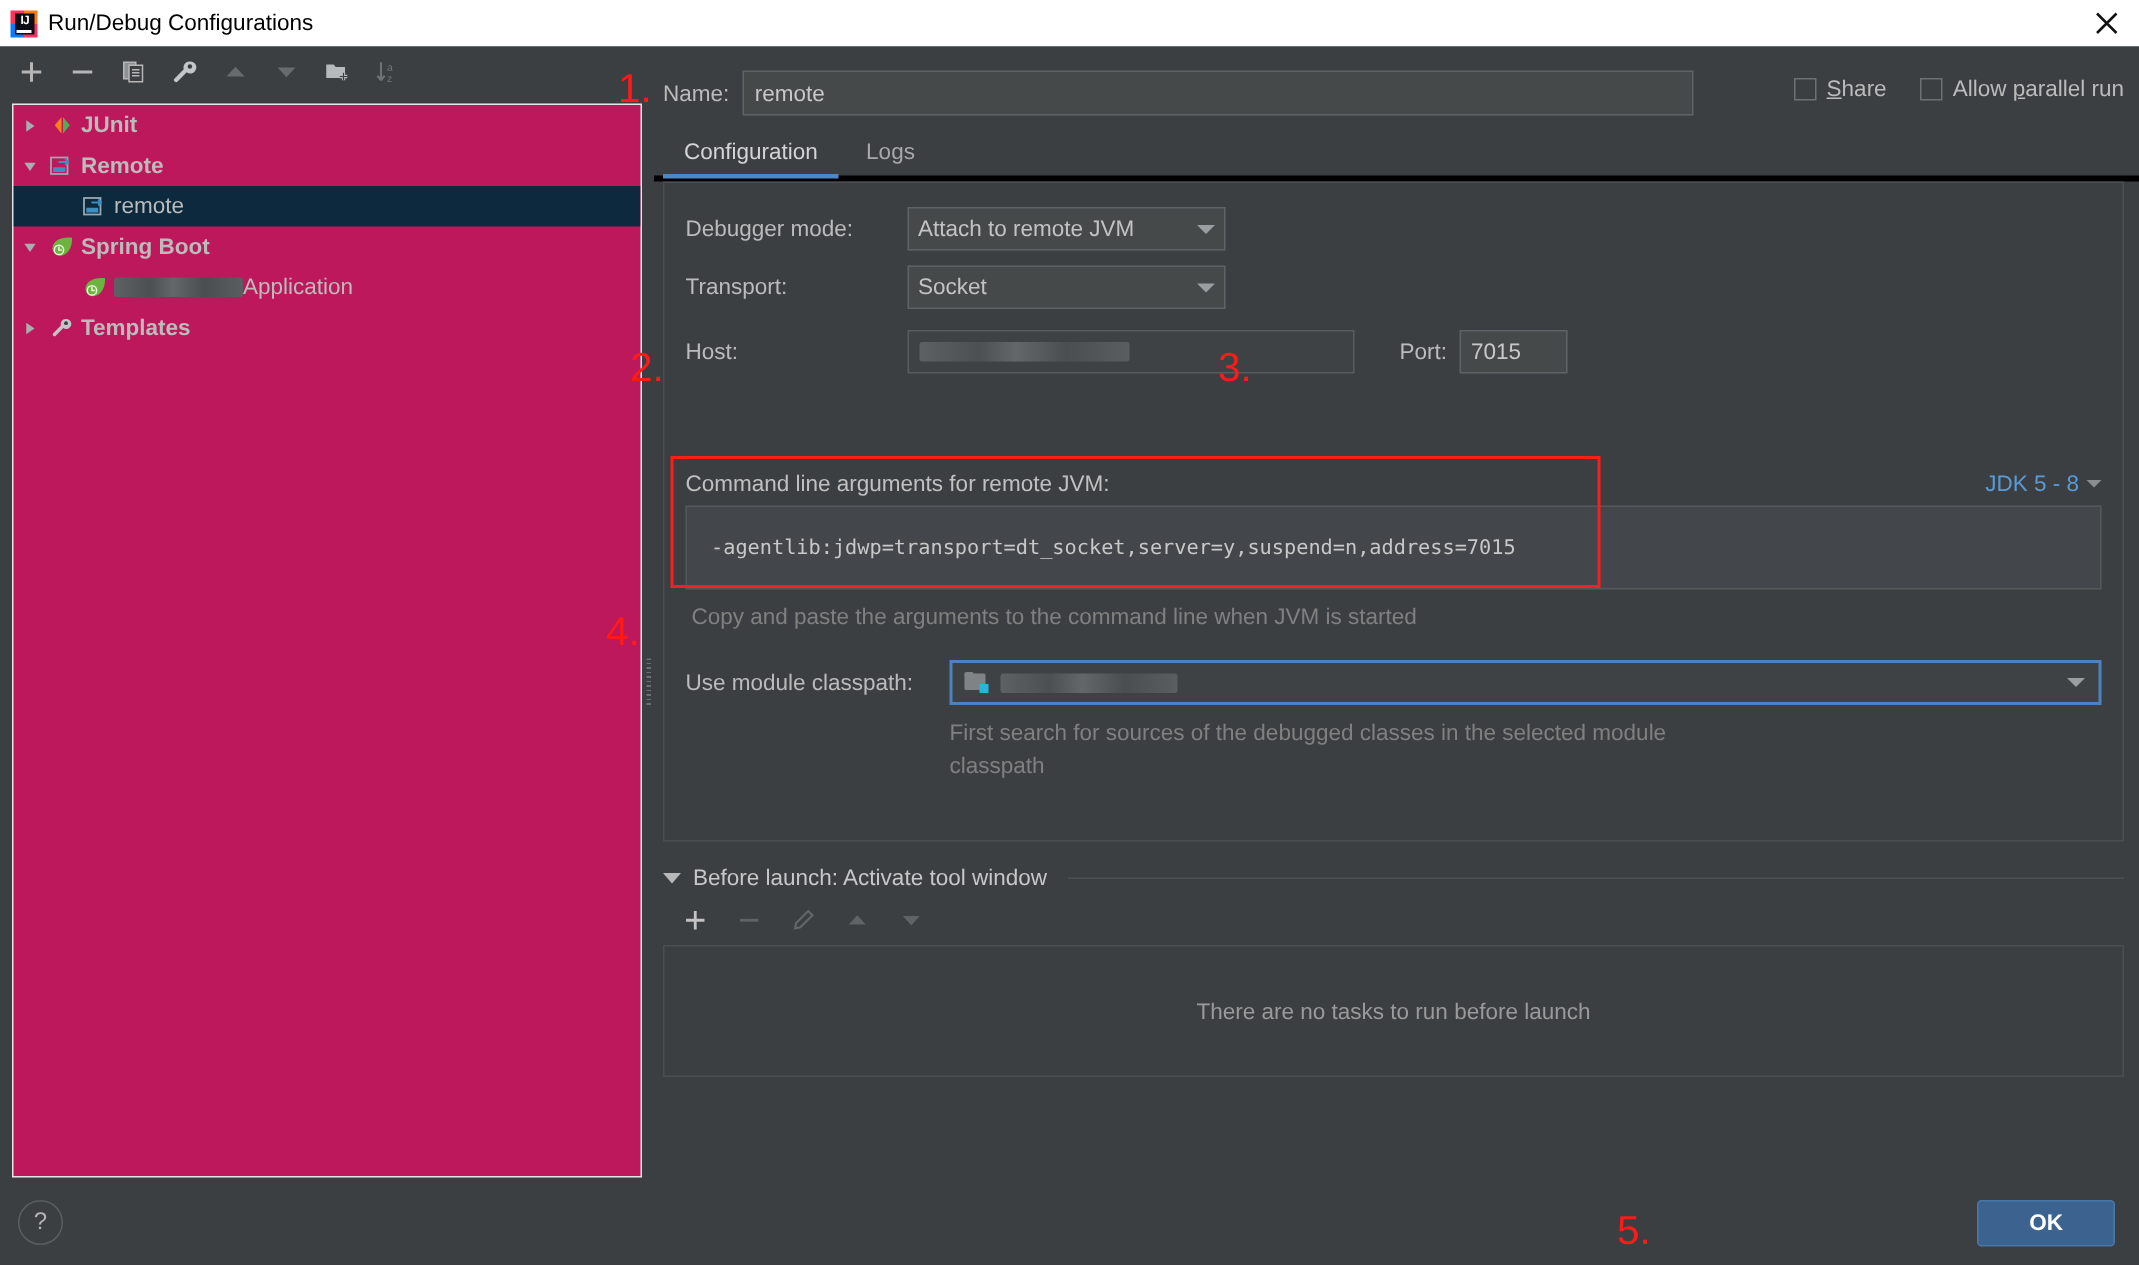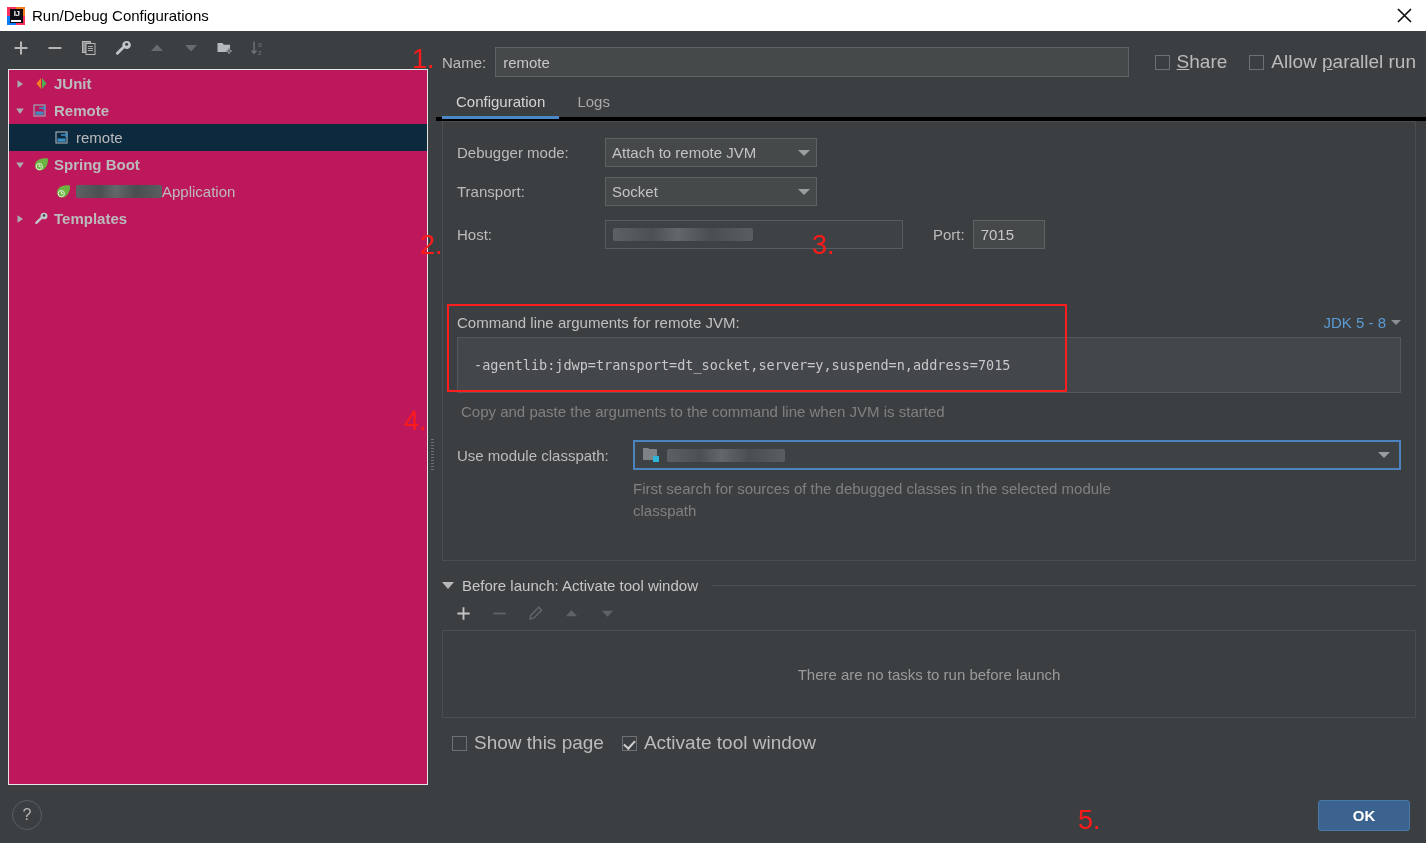--- a/index.html
+++ b/index.html
@@ -70,21 +70,21 @@
   
   .right-pane{ position:absolute; left:436px; top:0; right:0; height:760px; }
 
   .name-row{ display:flex; align-items:center; height:34px; margin-top:14px; padding-left:6px;}
   .name-label{ color:#bbbbbb; font-size:15px; margin-right:9px;}
   .name-input{
     width:634px; height:30px; background:#45494a; border:1px solid #5e6264;
     color:#c8c8c8; font-size:15px; padding:0 7px; font-family:"Liberation Sans",sans-serif;
   }
   .topright{ position:absolute; right:10px; top:20px; display:flex; align-items:center; gap:22px;}
-  .cbx{ display:flex; align-items:center; gap:7px; cursor:pointer; color:#bbbbbb; font-size:19px;}
+  .cbx{ display:flex; align-items:center; gap:7px; cursor:pointer; color:#bbbbbb; font-size:15px;}
   .box{ width:15px; height:15px; border:1px solid #6d7174; background:#3c3f41; flex:none; position:relative;}
   .box.on::after{
     content:""; position:absolute; left:3px; top:1px; width:5px; height:9px;
     border:solid #cfcfcf; border-width:0 2px 2px 0; transform:rotate(42deg);
   }
   .u{ text-decoration:underline; }
 
   .tabs{ position:relative; margin-top:10px; padding-left:6px; height:32px; border-bottom:4px solid #000000;}
   .tab{ display:inline-block; padding:4px 14px 8px 14px; font-size:15px; color:#a8a8a8; cursor:pointer; position:relative;}
   .tab.active{ color:#d4d4d4; }
@@ -444,30 +444,20 @@
         </div>
         <div class="tbtn dim">
           <svg width="17" height="17" viewBox="0 0 18 18">
               <path d="M9 12.5 L3 6 L15 6 Z" fill="#7e8285"></path>
             </svg>
         </div>
       </div>
       <div class="bl-list">
         <span>There are no tasks to run before launch</span>
       </div>
-      <div class="bl-checks">
-        <div class="cbx">
-          <span class="box"></span>
-          <span>Show this page</span>
-        </div>
-        <div class="cbx">
-          <span class="box on"></span>
-          <span>Activate tool window</span>
-        </div>
-      </div>
     </div>
   </div>
 
   <div class="footer">
     <div class="help-btn">?</div>
     <div class="btns">
       <div class="btn primary">OK</div>
       <div class="btn">Attach</div>
       <div class="btn"><span class="u">A</span>pply</div>
     </div>

